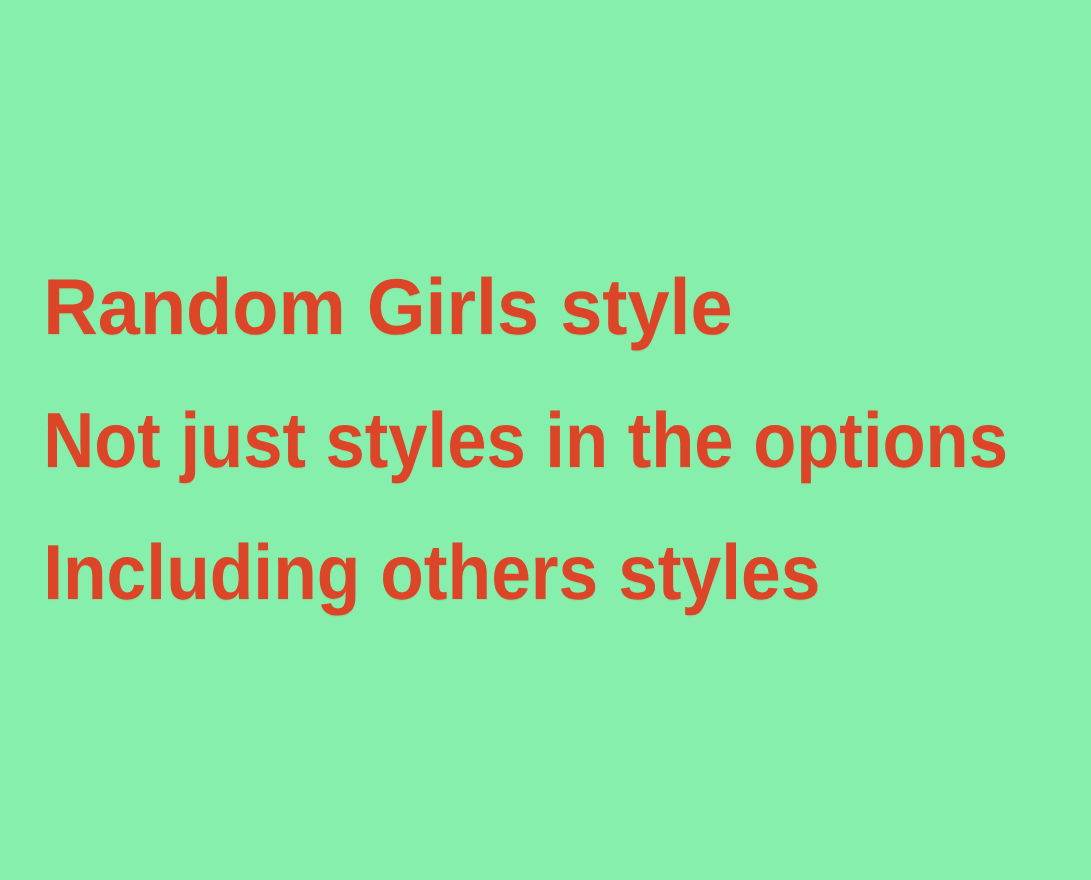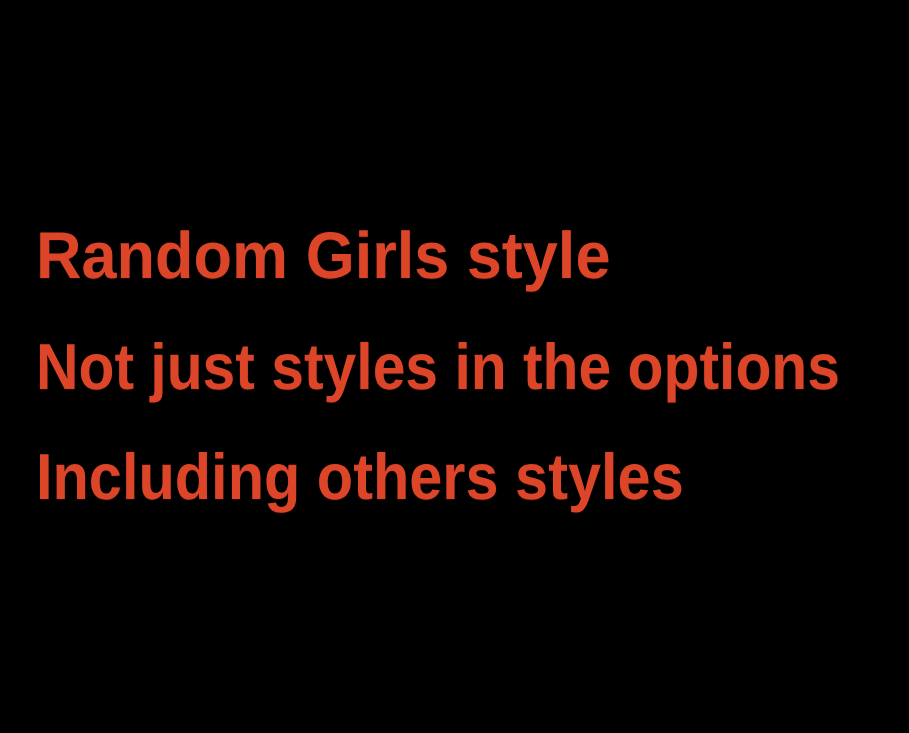--- a/index.html
+++ b/index.html
@@ -70,21 +70,21 @@
   #headline-line-3 {
     top: 444px;
     font-size: 65px;
     transform: scaleX(0.915);
     transform-origin: left top;
   }
 </style>
 </head>
 <body style="background: rgb(255, 255, 255);">
 
-<div id="banner" style="background: #000000;">
+<div id="banner" style="background: #86efac;">
 
   <div class="text-block">
 
     <p class="headline" id="headline-line-1" style="color: rgb(220, 69, 40);">Random Girls style</p>
 
     <p class="headline" id="headline-line-2" style="color: rgb(220, 69, 40);">Not just styles in the options</p>
 
     <p class="headline" id="headline-line-3" style="color: rgb(220, 69, 40);">Including others styles</p>
 
   </div>

